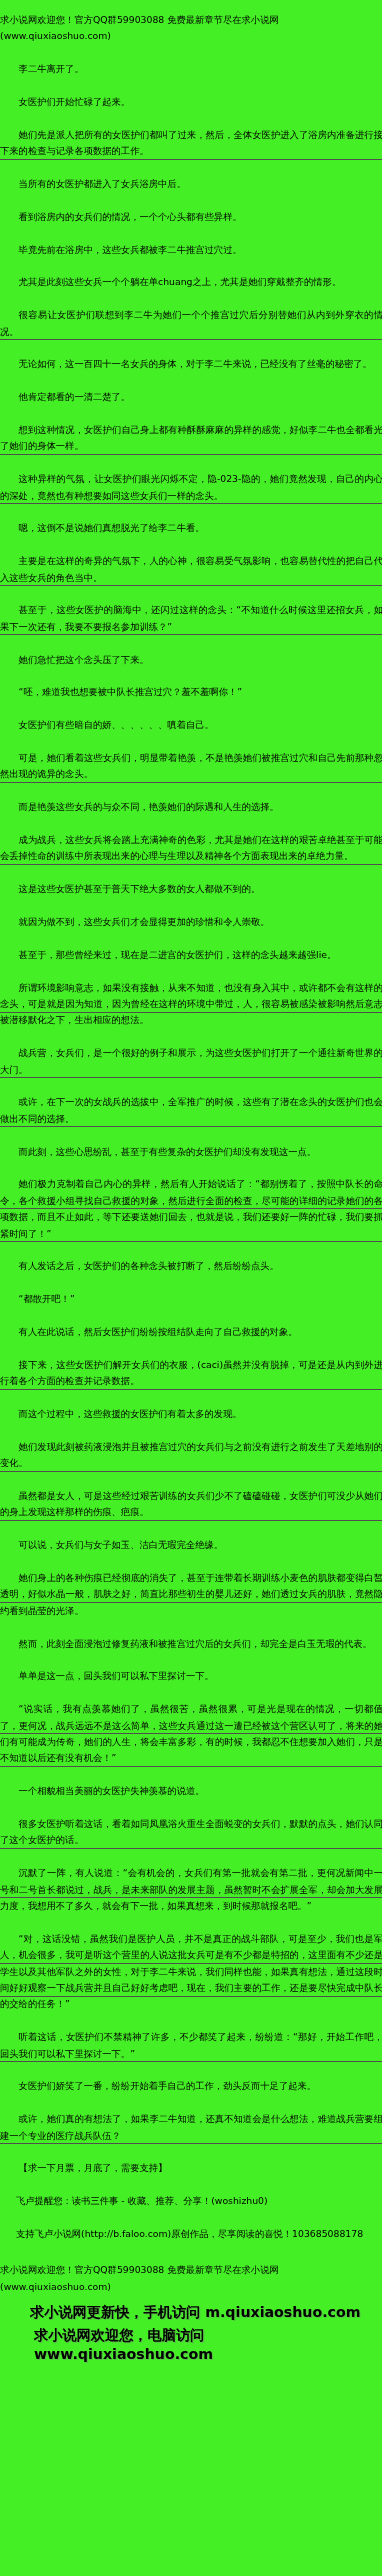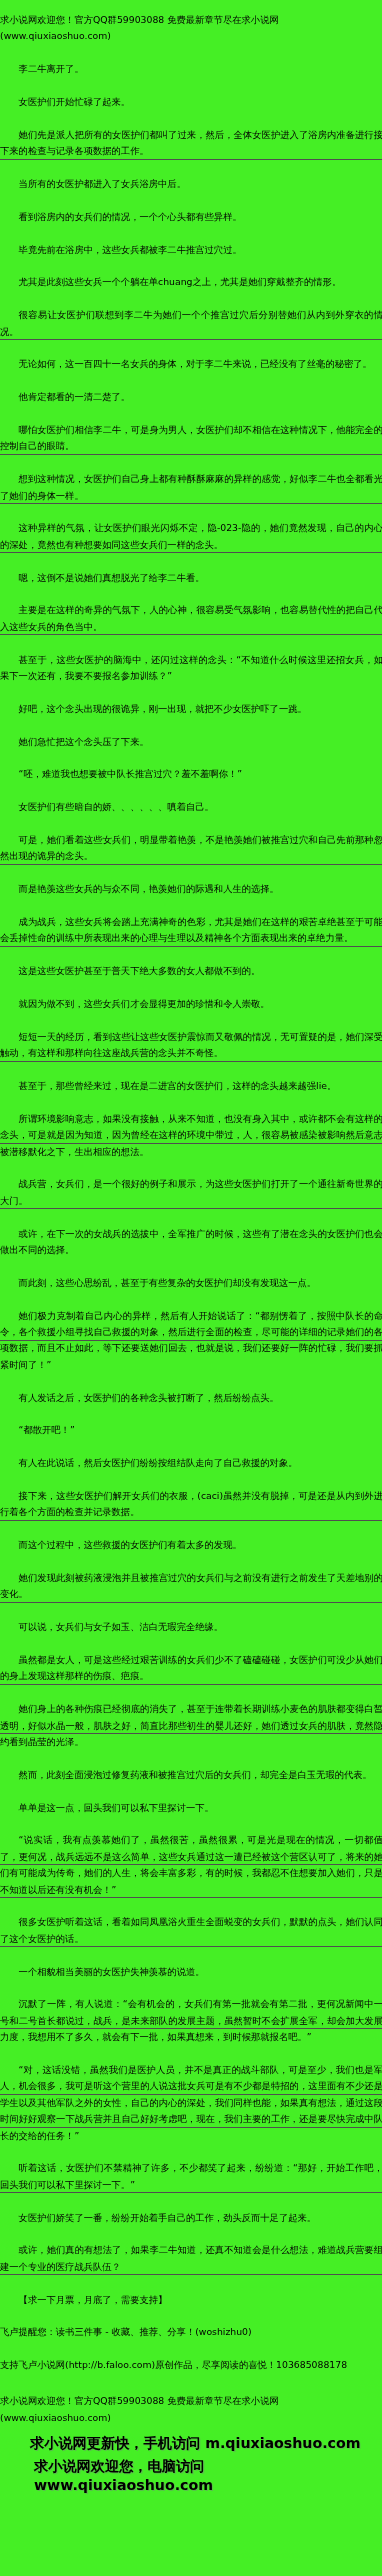--- a/index.html
+++ b/index.html
@@ -25,21 +25,21 @@
   }
   .para{
     margin:0 0 16.4px 0;
     line-height:16.4px;
     text-indent:18.6px;
     text-align:justify;
     background-image:repeating-linear-gradient(to bottom,
       transparent 0, transparent 16px,
       var(--line) 16px, var(--line) 16.4px);
   }
-  .para.no-indent{ text-indent:0; }
+  .para.no-indent{ text-indent:0;padding-left:16px; }
   .footer{ margin-top:19.7px; }
   .notice-bottom{
     margin:0 0 3.3px 0;
     line-height:16.4px;
   }
   .visit-line{
     font-weight:bold;
     font-size:14.2px;
     line-height:18.6px;
     margin:4.4px 0;
@@ -59,58 +59,55 @@
       <p class="para">李二牛离开了。</p>
       <p class="para">女医护们开始忙碌了起来。</p>
       <p class="para">她们先是派人把所有的女医护们都叫了过来，然后，全体女医护进入了浴房内准备进行接下来的检查与记录各项数据的工作。</p>
       <p class="para">当所有的女医护都进入了女兵浴房中后。</p>
       <p class="para">看到浴房内的女兵们的情况，一个个心头都有些异样。</p>
       <p class="para">毕竟先前在浴房中，这些女兵都被李二牛推宫过穴过。</p>
       <p class="para">尤其是此刻这些女兵一个个躺在单chuang之上，尤其是她们穿戴整齐的情形。</p>
       <p class="para">很容易让女医护们联想到李二牛为她们一个个推宫过穴后分别替她们从内到外穿衣的情况。</p>
       <p class="para">无论如何，这一百四十一名女兵的身体，对于李二牛来说，已经没有了丝毫的秘密了。</p>
       <p class="para">他肯定都看的一清二楚了。</p>
-      <p class="para">哪怕女医护们相信李二牛，可是身为男人，女医护们却不相信在这种情况下，他能完全的控制自己的眼睛。</p>
       <p class="para">想到这种情况，女医护们自己身上都有种酥酥麻麻的异样的感觉，好似李二牛也全都看光了她们的身体一样。</p>
       <p class="para">这种异样的气氛，让女医护们眼光闪烁不定，隐-023-隐的，她们竟然发现，自己的内心的深处，竟然也有种想要如同这些女兵们一样的念头。</p>
       <p class="para">嗯，这倒不是说她们真想脱光了给李二牛看。</p>
       <p class="para">主要是在这样的奇异的气氛下，人的心神，很容易受气氛影响，也容易替代性的把自己代入这些女兵的角色当中。</p>
       <p class="para">甚至于，这些女医护的脑海中，还闪过这样的念头：“不知道什么时候这里还招女兵，如果下一次还有，我要不要报名参加训练？”</p>
-      <p class="para">好吧，这个念头出现的很诡异，刚一出现，就把不少女医护吓了一跳。</p>
       <p class="para">她们急忙把这个念头压了下来。</p>
       <p class="para">“呸，难道我也想要被中队长推宫过穴？羞不羞啊你！”</p>
       <p class="para">女医护们有些暗自的娇、、、、、、嗔着自己。</p>
       <p class="para">可是，她们看着这些女兵们，明显带着艳羡，不是艳羡她们被推宫过穴和自己先前那种忽然出现的诡异的念头。</p>
       <p class="para">而是艳羡这些女兵的与众不同，艳羡她们的际遇和人生的选择。</p>
       <p class="para">成为战兵，这些女兵将会踏上充满神奇的色彩，尤其是她们在这样的艰苦卓绝甚至于可能会丢掉性命的训练中所表现出来的心理与生理以及精神各个方面表现出来的卓绝力量。</p>
       <p class="para">这是这些女医护甚至于普天下绝大多数的女人都做不到的。</p>
       <p class="para">就因为做不到，这些女兵们才会显得更加的珍惜和令人崇敬。</p>
-      <p class="para">短短一天的经历，看到这些让这些女医护震惊而又敬佩的情况，无可置疑的是，她们深受触动，有这样和那样向往这座战兵营的念头并不奇怪。</p>
       <p class="para">甚至于，那些曾经来过，现在是二进宫的女医护们，这样的念头越来越强lie。</p>
       <p class="para">所谓环境影响意志，如果没有接触，从来不知道，也没有身入其中，或许都不会有这样的念头，可是就是因为知道，因为曾经在这样的环境中带过，人，很容易被感染被影响然后意志被潜移默化之下，生出相应的想法。</p>
       <p class="para">战兵营，女兵们，是一个很好的例子和展示，为这些女医护们打开了一个通往新奇世界的大门。</p>
       <p class="para">或许，在下一次的女战兵的选拔中，全军推广的时候，这些有了潜在念头的女医护们也会做出不同的选择。</p>
       <p class="para">而此刻，这些心思纷乱，甚至于有些复杂的女医护们却没有发现这一点。</p>
       <p class="para">她们极力克制着自己内心的异样，然后有人开始说话了：“都别愣着了，按照中队长的命令，各个救援小组寻找自己救援的对象，然后进行全面的检查，尽可能的详细的记录她们的各项数据，而且不止如此，等下还要送她们回去，也就是说，我们还要好一阵的忙碌，我们要抓紧时间了！”</p>
       <p class="para">有人发话之后，女医护们的各种念头被打断了，然后纷纷点头。</p>
       <p class="para">“都散开吧！”</p>
       <p class="para">有人在此说话，然后女医护们纷纷按组结队走向了自己救援的对象。</p>
       <p class="para">接下来，这些女医护们解开女兵们的衣服，(caci)虽然并没有脱掉，可是还是从内到外进行着各个方面的检查并记录数据。</p>
       <p class="para">而这个过程中，这些救援的女医护们有着太多的发现。</p>
       <p class="para">她们发现此刻被药液浸泡并且被推宫过穴的女兵们与之前没有进行之前发生了天差地别的变化。</p>
+      <p class="para">虽然都是女人，可是这些经过艰苦训练的女兵们少不了磕磕碰碰，女医护们可没少从她们的身上发现这样那样的伤痕、疤痕。</p>
       <p class="para">可以说，女兵们与女子如玉、洁白无瑕完全绝缘。</p>
-      <p class="para">虽然都是女人，可是这些经过艰苦训练的女兵们少不了磕磕碰碰，女医护们可没少从她们的身上发现这样那样的伤痕、疤痕。</p>
       <p class="para">她们身上的各种伤痕已经彻底的消失了，甚至于连带着长期训练小麦色的肌肤都变得白皙透明，好似水晶一般，肌肤之好，简直比那些初生的婴儿还好，她们透过女兵的肌肤，竟然隐约看到晶莹的光泽。</p>
       <p class="para">然而，此刻全面浸泡过修复药液和被推宫过穴后的女兵们，却完全是白玉无瑕的代表。</p>
       <p class="para">单单是这一点，回头我们可以私下里探讨一下。</p>
       <p class="para">“说实话，我有点羡慕她们了，虽然很苦，虽然很累，可是光是现在的情况，一切都值了，更何况，战兵远远不是这么简单，这些女兵通过这一遭已经被这个营区认可了，将来的她们有可能成为传奇，她们的人生，将会丰富多彩，有的时候，我都忍不住想要加入她们，只是不知道以后还有没有机会！”</p>
+      <p class="para">一个相貌相当美丽的女医护失神羡慕的说道。</p>
       <p class="para">很多女医护听着这话，看着如同凤凰浴火重生全面蜕变的女兵们，默默的点头，她们认同了这个女医护的话。</p>
-      <p class="para">一个相貌相当美丽的女医护失神羡慕的说道。</p>
       <p class="para">沉默了一阵，有人说道：“会有机会的，女兵们有第一批就会有第二批，更何况新闻中一号和二号首长都说过，战兵，是未来部队的发展主题，虽然暂时不会扩展全军，却会加大发展力度，我想用不了多久，就会有下一批，如果真想来，到时候那就报名吧。”</p>
-      <p class="para">“对，这话没错，虽然我们是医护人员，并不是真正的战斗部队，可是至少，我们也是军人，机会很多，我可是听这个营里的人说这批女兵可是有不少都是特招的，这里面有不少还是学生以及其他军队之外的女性，自己的内心的深处，我们同样也能，如果真有想法，通过这段时间好好观察一下战兵营并且自己好好考虑吧，现在，我们主要的工作，还是要尽快完成中队长的交给的任务！”</p>
+      <p class="para">“对，这话没错，虽然我们是医护人员，并不是真正的战斗部队，可是至少，我们也是军人，机会很多，我可是听这个营里的人说这批女兵可是有不少都是特招的，这里面有不少还是学生以及其他军队之外的女性，对于李二牛来说，我们同样也能，如果真有想法，通过这段时间好好观察一下战兵营并且自己好好考虑吧，现在，我们主要的工作，还是要尽快完成中队长的交给的任务！”</p>
       <p class="para">听着这话，女医护们不禁精神了许多，不少都笑了起来，纷纷道：“那好，开始工作吧，回头我们可以私下里探讨一下。”</p>
       <p class="para">女医护们娇笑了一番，纷纷开始着手自己的工作，劲头反而十足了起来。</p>
       <p class="para">或许，她们真的有想法了，如果李二牛知道，还真不知道会是什么想法，难道战兵营要组建一个专业的医疗战兵队伍？</p>
       <p class="para">【求一下月票，月底了，需要支持】</p>
     </div>
 
   <div>
       <p class="para no-indent">飞卢提醒您：读书三件事 - 收藏、推荐、分享！(woshizhu0)</p>
       <p class="para no-indent">支持飞卢小说网(http://b.faloo.com)原创作品，尽享阅读的喜悦！103685088178</p>
     </div>

